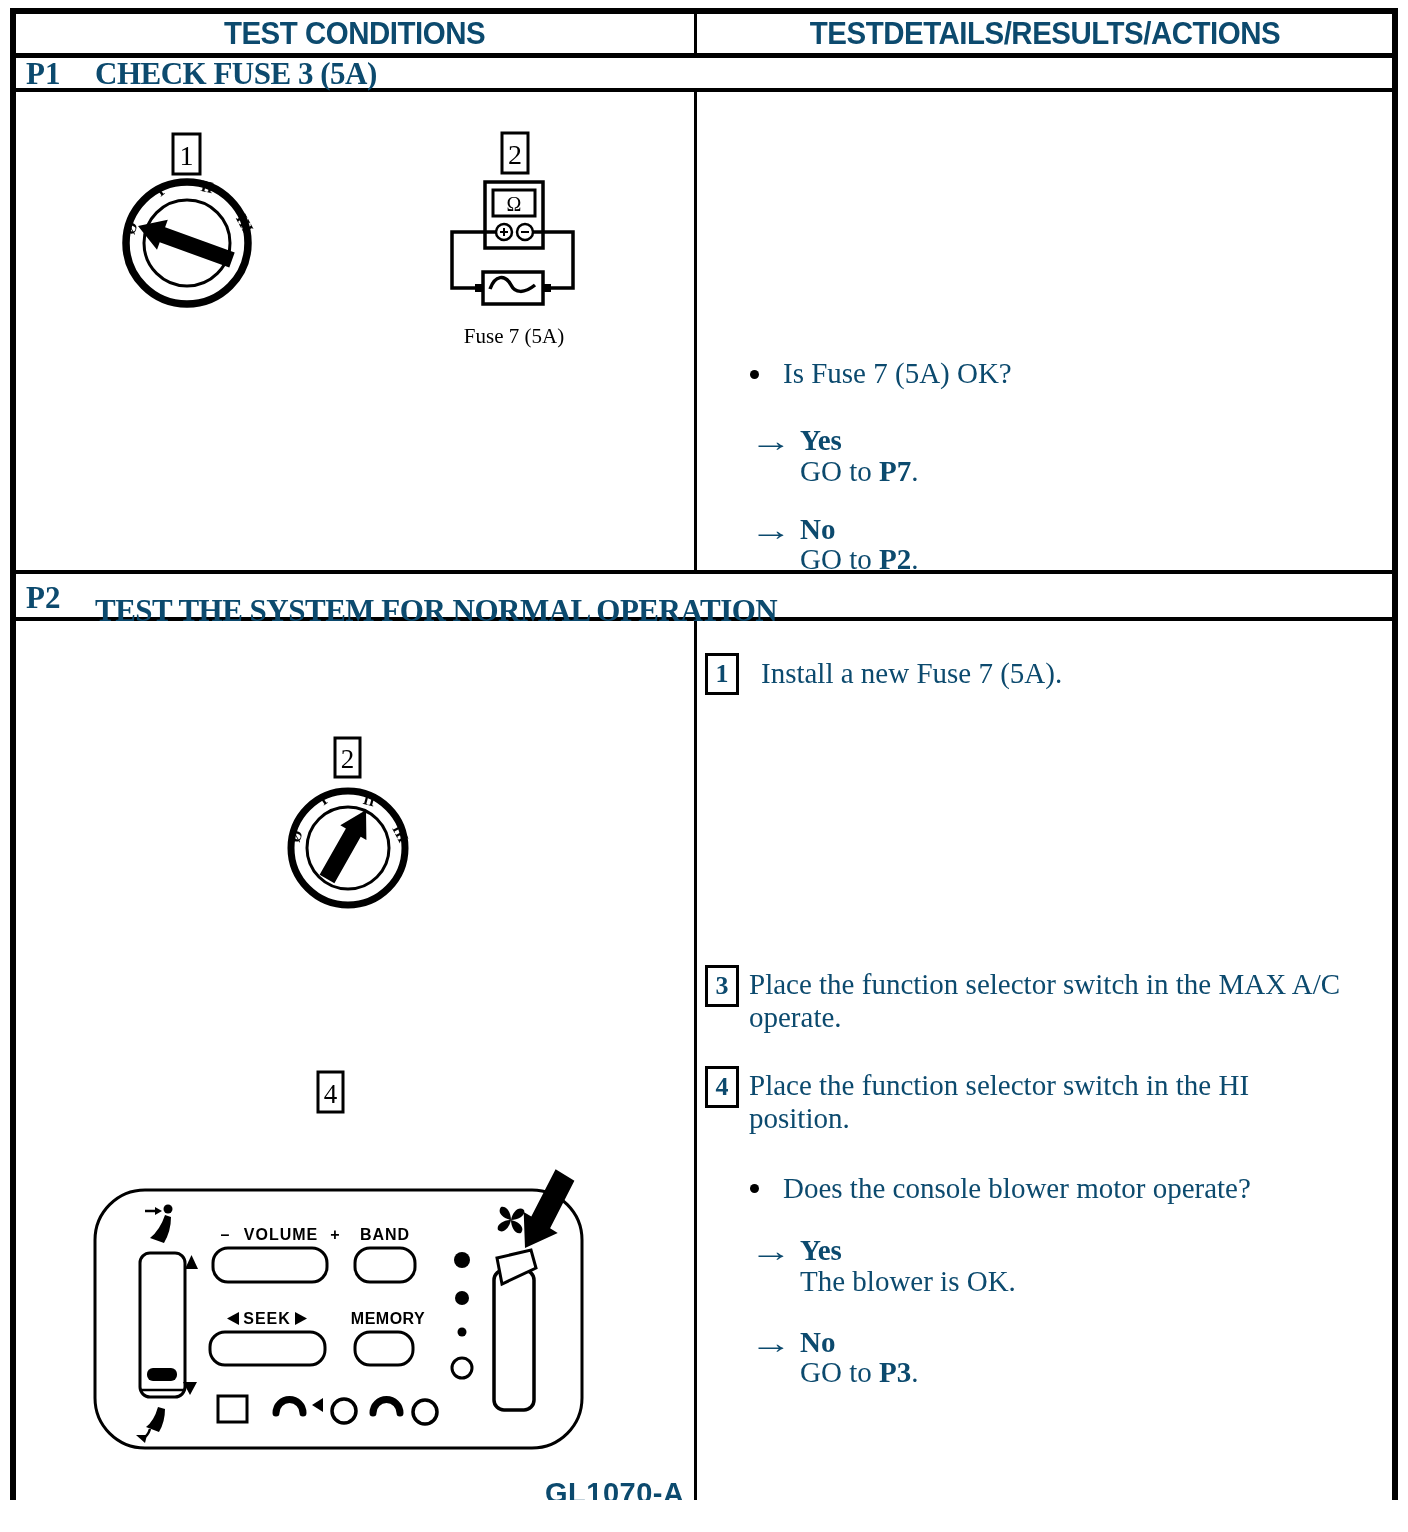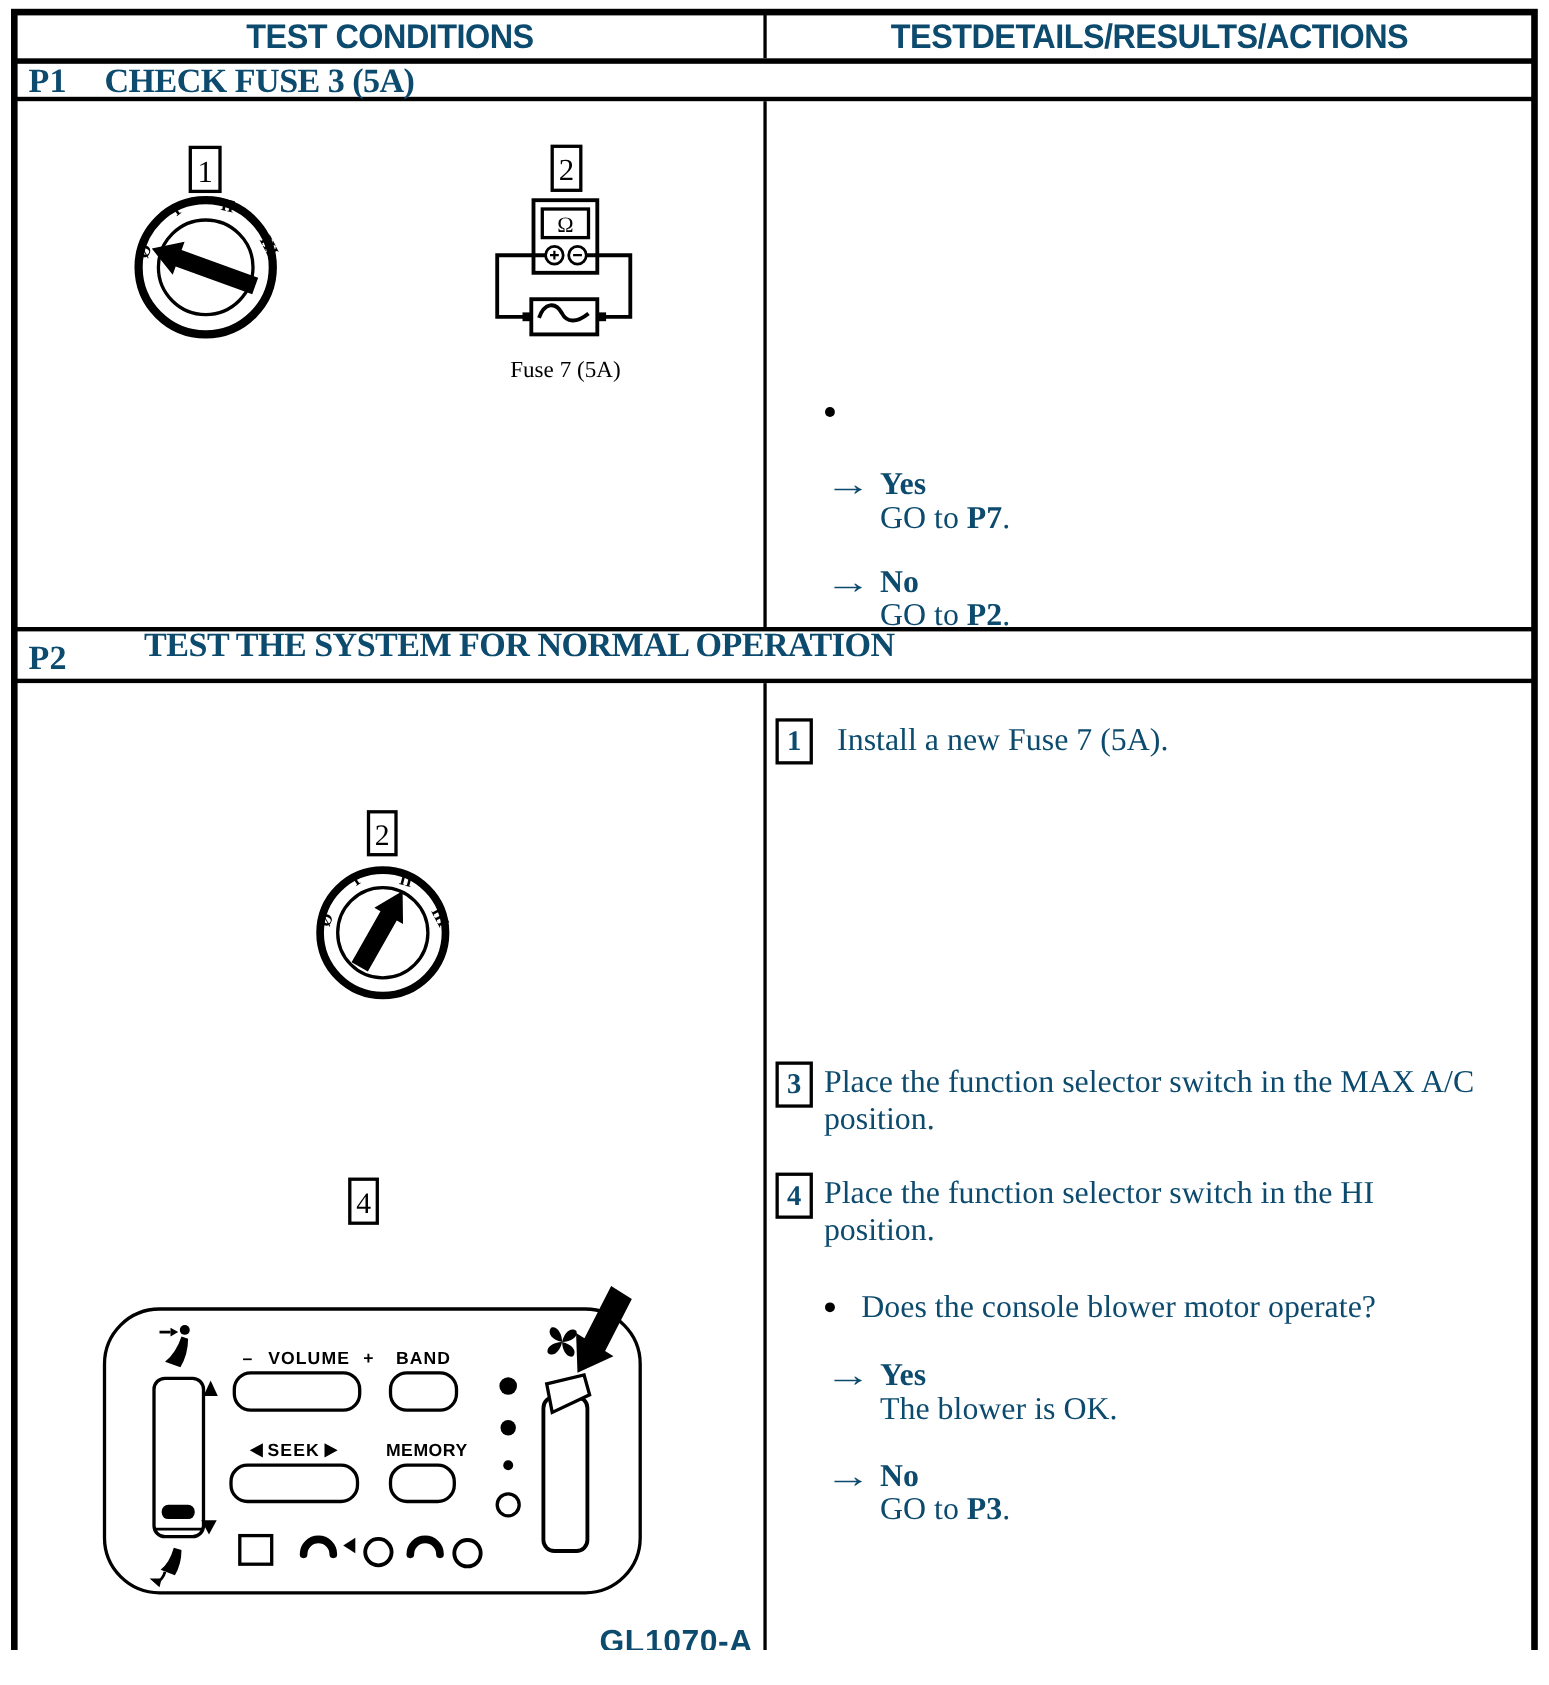--- a/index.html
+++ b/index.html
@@ -86,31 +86,32 @@
     <g>
       <rect x="43" y="144" width="60" height="32" fill="#fff" stroke="#000" stroke-width="3.5"></rect>
       <rect x="35" y="156" width="7" height="8" fill="#000"></rect>
       <rect x="104" y="156" width="7" height="8" fill="#000"></rect>
       <path d="M50,161 C55,147 65,146 71,157 C75,165 84,166 95,157" fill="none" stroke="#000" stroke-width="3.5"></path>
     </g>
     <text x="74" y="215" font-size="21" text-anchor="middle">Fuse 7 (5A)</text>
   </svg>
 
   <span class="abs dot" style="left:750px;top:370px;"></span>
+  <div class="abs body-txt" style="left:783px;top:357px;width:590px;">Is Fuse 7 (5A) OK?</div>
 
   <span class="abs arr" style="left:750px;top:424px;">→</span>
   <div class="abs body-txt bold" style="left:800px;top:424px;">Yes</div>
   <div class="abs body-txt" style="left:800px;top:455px;"><span>GO to </span><span class="bold">P7</span><span>.</span></div>
 
   <span class="abs arr" style="left:750px;top:513px;">→</span>
   <div class="abs body-txt bold" style="left:800px;top:513px;">No</div>
   <div class="abs body-txt" style="left:800px;top:543px;"><span>GO to </span><span class="bold">P2</span><span>.</span></div>
 
   <div class="abs sect-code" style="left:26px;top:581px;">P2</div>
-  <div class="abs sect-title" style="left:95px;top:569px;margin-left:36px;">TEST THE SYSTEM FOR NORMAL OPERATION</div>
+  <div class="abs sect-title" style="left:95px;top:594px;">TEST THE SYSTEM FOR NORMAL OPERATION</div>
 
   <svg class="abs" style="left:283px;top:733px;" width="135" height="180" viewBox="0 0 135 180">
     <g>
       <rect x="52" y="5" width="25" height="39" fill="none" stroke="#000" stroke-width="3"></rect>
       <text x="64.5" y="35" font-size="27" text-anchor="middle">2</text>
     </g>
     <g>
       <circle cx="65" cy="115" r="57" fill="none" stroke="#000" stroke-width="7"></circle>
       <circle cx="65" cy="115" r="41" fill="none" stroke="#000" stroke-width="3"></circle>
       <text transform="translate(18,105) rotate(-70)" font-size="15" font-weight="700" text-anchor="middle">Ø</text>
@@ -189,21 +190,21 @@
     <path d="M283,355 a13.5,13.5 0 0 1 27,0" fill="none" stroke="#000" stroke-width="7" stroke-linecap="round"></path>
     <circle cx="335" cy="354" r="12" fill="none" stroke="#000" stroke-width="3.5"></circle>
   </svg>
 
   <div class="abs figid" style="left:545px;top:1477px;">GL1070-A</div>
 
   <div class="stepbox" style="left:705px;top:653px;">1</div>
   <div class="abs body-txt" style="left:749px;top:657px;width:630px;margin-left:12px;">Install a new Fuse 7 (5A).</div>
 
   <div class="stepbox" style="left:705px;top:965px;">3</div>
-  <div class="abs body-txt" style="left:749px;top:968px;width:645px;">Place the function selector switch in the MAX A/C position.</div>
+  <div class="abs body-txt" style="left:749px;top:968px;width:645px;">Place the function selector switch in the MAX A/C operate.</div>
 
   <div class="stepbox" style="left:705px;top:1066px;">4</div>
   <div class="abs body-txt" style="left:749px;top:1069px;width:600px;">Place the function selector switch in the HI position.</div>
 
   <span class="abs dot" style="left:750px;top:1184px;"></span>
   <div class="abs body-txt" style="left:783px;top:1172px;width:600px;">Does the console blower motor operate?</div>
 
   <span class="abs arr" style="left:750px;top:1234px;">→</span>
   <div class="abs body-txt bold" style="left:800px;top:1234px;">Yes</div>
   <div class="abs body-txt" style="left:800px;top:1265px;"><span>The blower is OK.</span><span class="bold"></span><span></span></div>

